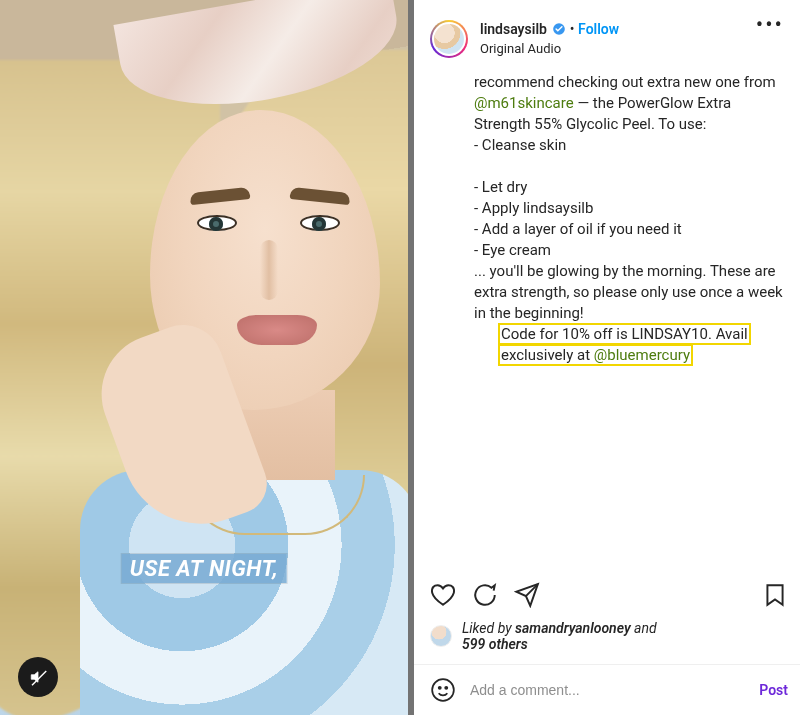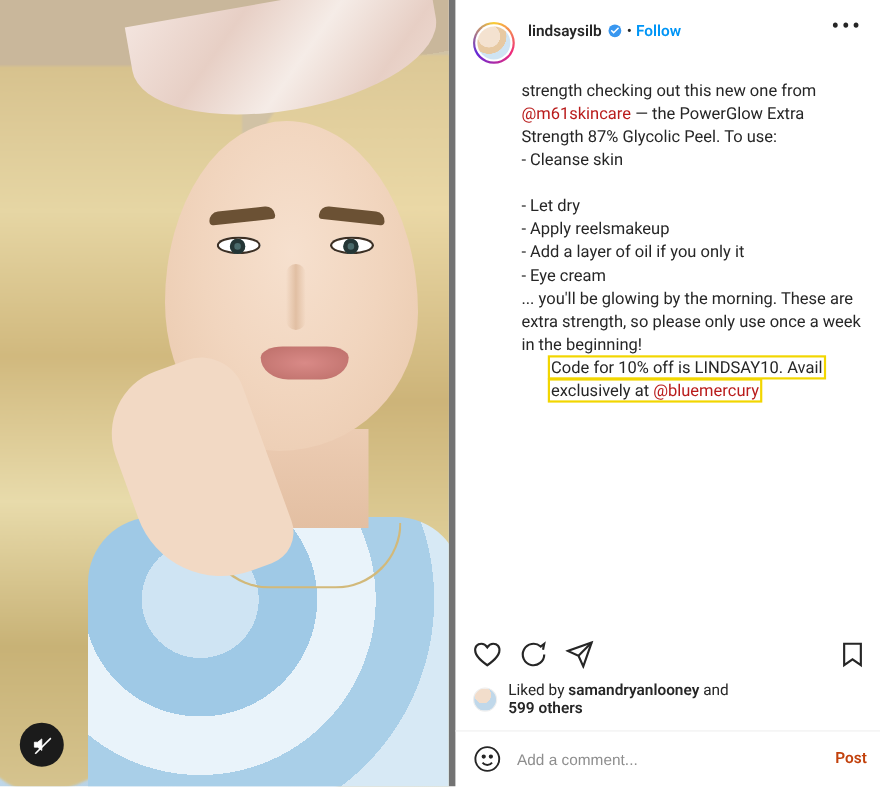--- a/index.html
+++ b/index.html
@@ -95,62 +95,65 @@
   .uname{font-weight:600;}
   .verified{display:inline-flex;width:14px;height:14px;vertical-align:-2px;margin-left:2px;}
   .follow{color:#0095f6;font-weight:600;cursor:pointer;}
   .subline{color:#262626;font-size:13px;margin-top:2px;}
   .dots{font-size:22px;letter-spacing:2px;color:#262626;cursor:pointer;padding:0 4px;line-height:10px;}
 
   .caption{
     margin-top:14px; padding-left:44px; padding-right:4px;
     font-size:15px; line-height:21px; flex:1; overflow:hidden;
   }
-  .caption a{color:#b91c1c;text-decoration:none;}
+  .caption a{color:#4d7c0f;text-decoration:none;}
   .caption .highlight{border:2px solid #f2d600; padding:0 1px; display:inline;margin-left:24px;}
 
   .actions{display:flex;align-items:center;margin-top:10px;gap:16px;}
   .actions .spacer{flex:1;}
   .actions svg{width:26px;height:26px;stroke:#262626;fill:none;stroke-width:1.8;cursor:pointer;}
 
-  .likesrow{display:flex;align-items:center;margin-top:12px;font-size:14px;}
+  .likesrow{display:flex;align-items:center;margin-top:12px;font-size:14px;font-style:italic;}
   .likesrow .mini-av{width:22px;height:22px;border-radius:50%;
     background: radial-gradient(circle at 40% 30%,#f2ddcb 0,#f2ddcb 40%,#c0d8ea 41%);
     border:1px solid #eee;margin-right:10px;}
   .likesrow b{font-weight:600;}
 
   .timestamp{font-size:11px;color:#8e8e8e;letter-spacing:0.3px;margin-top:8px;}
 
   .divider{height:1px;background:#efefef;margin:12px -12px 0 -16px;}
 
   .commentrow{display:flex;align-items:center;padding:12px 0 4px 0;gap:14px;}
   .emoji-btn{width:26px;height:26px;stroke:#262626;fill:none;stroke-width:1.6;cursor:pointer;}
   .commentrow input{flex:1;border:none;outline:none;font-size:14px;color:#8b5cf6;}
   .commentrow input::placeholder{color:#8e8e8e;}
-  .postbtn{color:#c2410c;font-weight:600;font-size:14px;cursor:pointer;}
+  .postbtn{color:#6d28d9;font-weight:600;font-size:14px;cursor:pointer;}
 </style>
 </head>
 <body>
 
 <div class="media">
   <div class="hair-left"></div>
   <div class="hair-right"></div>
   <div class="headband"></div>
   <div class="shirt"></div>
   <div class="neck"></div>
   <div class="necklace"></div>
   <div class="face"></div>
   <div class="brow l"></div>
   <div class="brow r"></div>
   <div class="eye l"></div>
   <div class="eye r"></div>
   <div class="nose"></div>
   <div class="lips"></div>
   <div class="hand"></div>
 
+  <div class="overlay-text ot1">
+    <span>USE AT NIGHT,</span>
+  </div>
 
   <div class="mute">
     <svg viewBox="0 0 24 24">
       <path d="M3 9v6h4l5 4V5L7 9H3z"></path>
         <line x1="23" y1="4" x2="4" y2="23" stroke="#fff" stroke-width="2"></line>
     </svg>
   </div>
 </div>
 
 <div class="panel">
@@ -164,31 +167,32 @@
     <div class="header-text">
       <span class="uname">lindsaysilb</span>
       <span class="verified">
         <svg viewBox="0 0 24 24">
             <circle cx="12" cy="12" r="10" fill="#3897f0"></circle>
             <path d="M7 12l3 3 7-7" stroke="#fff" stroke-width="2.5" fill="none" stroke-linecap="round"></path>
           </svg>
       </span>
       <span>•</span>
       <span class="follow">Follow</span>
+      <div class="subline">Original Audio</div>
     </div>
     <div class="dots">•••</div>
   </div>
 
   <div class="caption">
-    <span>strength checking out this new one from </span><a>@m61skincare</a><span> — the PowerGlow Extra Strength 87% Glycolic Peel. To use:</span><br>
+    <span>recommend checking out extra new one from </span><a>@m61skincare</a><span> — the PowerGlow Extra Strength 55% Glycolic Peel. To use:</span><br>
     <span>- Cleanse skin</span><br>
     <br>
     <span>- Let dry</span><br>
-    <span>- Apply reelsmakeup</span><br>
-    <span>- Add a layer of oil if you only it</span><br>
+    <span>- Apply lindsaysilb</span><br>
+    <span>- Add a layer of oil if you need it</span><br>
     <span>- Eye cream</span><br>
     <span>... you'll be glowing by the morning. These are extra strength, so please only use once a week in the beginning!</span><br>
     <span class="highlight"><span>Code for 10% off is LINDSAY10. Avail</span></span><br>
     <span class="highlight"><span>exclusively at </span><a>@bluemercury</a></span><br>
   </div>
 
   <div class="actions">
     <svg viewBox="0 0 24 24">
         <path d="M12 21s-8.5-5.4-10-11C1 5 4 3 7 3c2 0 4 1.5 5 3 1-1.5 3-3 5-3 3 0 6 2 5 7-1.5 5.6-10 11-10 11z"></path>
       </svg>

